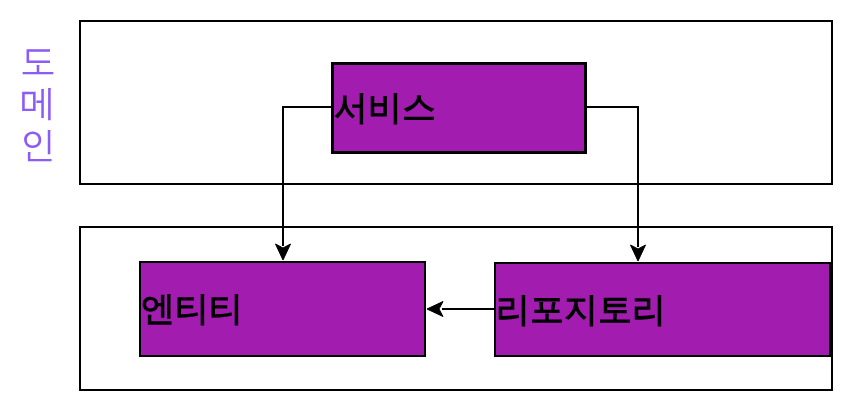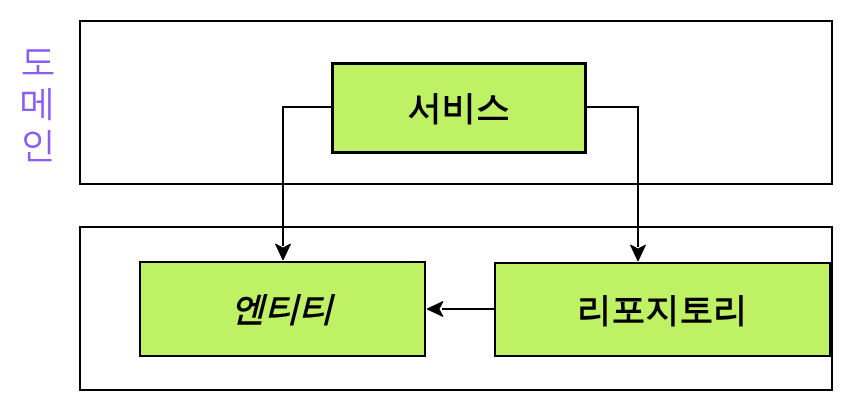--- a/index.html
+++ b/index.html
@@ -41,38 +41,37 @@
     font-weight: 400;
     word-break: break-all;
     color: #8b5cf6;
   }
   .layer-label.domain { top: 20px; height: 165px; }
   .layer-label.persistence { top: 226px; height: 165px; }
 
   .node {
     position: absolute;
     box-sizing: border-box;
-    background: #bef264;
+    background: #a21caf;
     border: 2px solid #000000;
     display: flex;
     align-items: center;
-    justify-content: center;
     font-size: 34px;
     font-weight: 700;
     color: #000000;
     z-index: 2;
   }
   .node.service {
     left: 331px; top: 62px;
     width: 256px; height: 92px;
     border-width: 3px;
   }
   .node.entity {
     left: 139px; top: 261px;
-    width: 287px; height: 96px; font-style: italic;
+    width: 287px; height: 96px;
   }
   .node.repository {
     left: 494px; top: 262px;
     width: 337px; height: 95px;
   }
 
   .edges-overlay {
     position: absolute;
     left: 0; top: 0;
     width: 854px; height: 406px;

